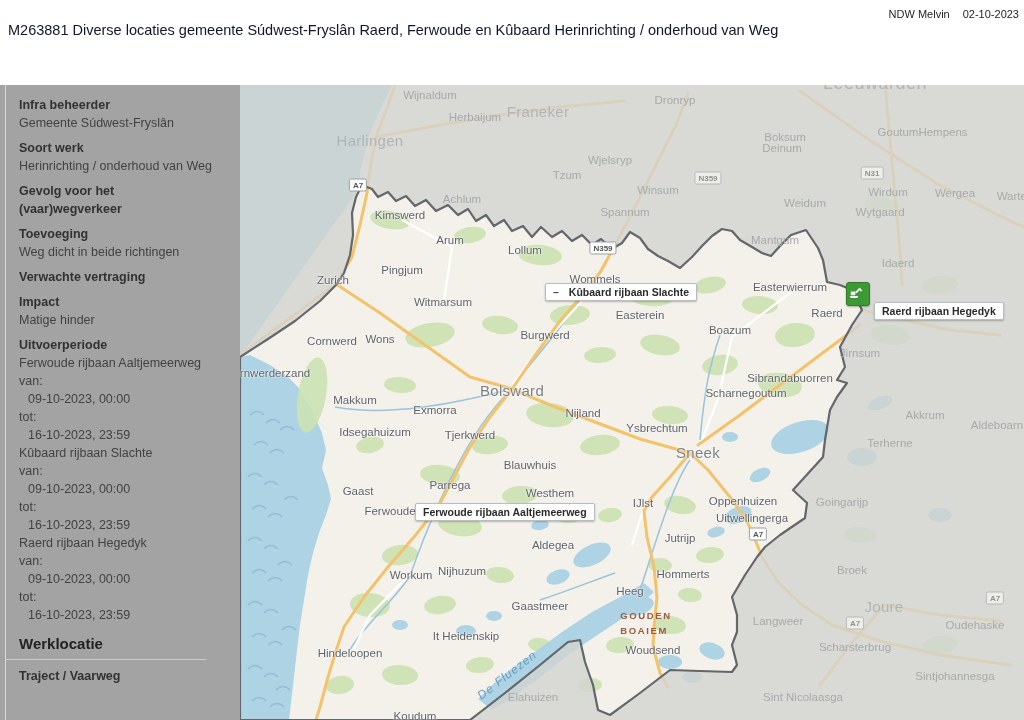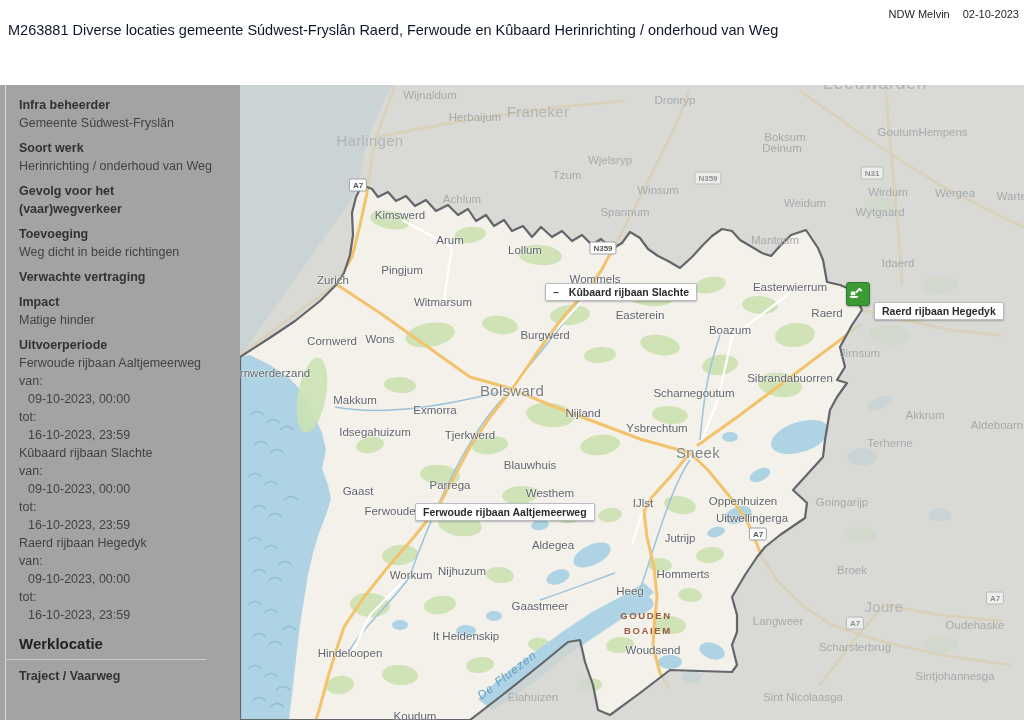--- a/index.html
+++ b/index.html
@@ -26,21 +26,21 @@
           color:#5f6368;font-size:11.5px;
           text-shadow:0 0 2px rgba(255,255,255,.9),0 0 2px rgba(255,255,255,.9);}
   .mlabel.city{font-size:15px;color:#7b7f83;letter-spacing:.3px;}
   .mlabel.big{font-size:18px;letter-spacing:.5px;}
   .mlabel.faded{color:#a7aaab;text-shadow:none;}
   .mlabel.city.faded{color:#b1b4b5;}
   .shield{position:absolute;transform:translate(-50%,-50%);z-index:2;background:#fff;
           border:1px solid #9aa0a5;border-radius:2px;font-size:8px;font-weight:bold;
           color:#555;padding:0 3px;line-height:11px;white-space:nowrap;}
   .shield.faded{opacity:.55;}
-  .area-label{position:absolute;transform:translate(-50%,-50%);z-index:2;text-align:right;
+  .area-label{position:absolute;transform:translate(-50%,-50%);z-index:2;text-align:left;
           color:#9a5b3f;font-weight:bold;font-size:9.5px;letter-spacing:1.6px;line-height:1.55;}
   .water-label{position:absolute;z-index:2;color:#69a0c4;font-style:italic;font-size:12px;
           letter-spacing:1px;transform:translate(-50%,-50%) rotate(-38deg);white-space:nowrap;}
   .work-label{position:absolute;transform:translateY(-50%);z-index:4;background:#fff;
           border:1px solid #b9bdc1;border-radius:2px;box-shadow:0 1px 2px rgba(0,0,0,.25);
           font-size:10.5px;font-weight:bold;color:#2b2b2b;padding:2px 7px;white-space:nowrap;
           display:flex;align-items:center;gap:10px;}
   .work-dash{color:#444;font-weight:bold;}
   .work-icon{position:absolute;z-index:3;width:22px;height:22px;border-radius:3px;
           display:flex;align-items:center;justify-content:center;box-shadow:0 1px 2px rgba(0,0,0,.3);}
@@ -243,21 +243,21 @@
     <div class="mlabel" style="left: 195px; top: 325px;">Exmorra</div>
     <div class="mlabel" style="left: 135px; top: 347px;">Idsegahuizum</div>
     <div class="mlabel" style="left: 230px; top: 350px;">Tjerkwerd</div>
     <div class="mlabel" style="left: 305px; top: 250px;">Burgwerd</div>
     <div class="mlabel" style="left: 355px; top: 194px;">Wommels</div>
     <div class="mlabel" style="left: 400px; top: 230px;">Easterein</div>
     <div class="mlabel" style="left: 490px; top: 245px;">Boazum</div>
     <div class="mlabel" style="left: 550px; top: 202px;">Easterwierrum</div>
     <div class="mlabel" style="left: 587px; top: 228px;">Raerd</div>
     <div class="mlabel" style="left: 550px; top: 293px;">Sibrandabuorren</div>
-    <div class="mlabel" style="left: 454px; top: 308px;">Scharnegoutum</div>
+    <div class="mlabel" style="left: 506px; top: 308px;">Scharnegoutum</div>
     <div class="mlabel" style="left: 343px; top: 328px;">Nijland</div>
     <div class="mlabel" style="left: 417px; top: 343px;">Ysbrechtum</div>
     <div class="mlabel" style="left: 290px; top: 380px;">Blauwhuis</div>
     <div class="mlabel" style="left: 310px; top: 408px;">Westhem</div>
     <div class="mlabel" style="left: 210px; top: 400px;">Parrega</div>
     <div class="mlabel" style="left: 118px; top: 406px;">Gaast</div>
     <div class="mlabel" style="left: 150px; top: 426px;">Ferwoude</div>
     <div class="mlabel" style="left: 403px; top: 418px;">IJlst</div>
     <div class="mlabel" style="left: 503px; top: 416px;">Oppenhuizen</div>
     <div class="mlabel" style="left: 512px; top: 433px;">Uitwellingerga</div>

